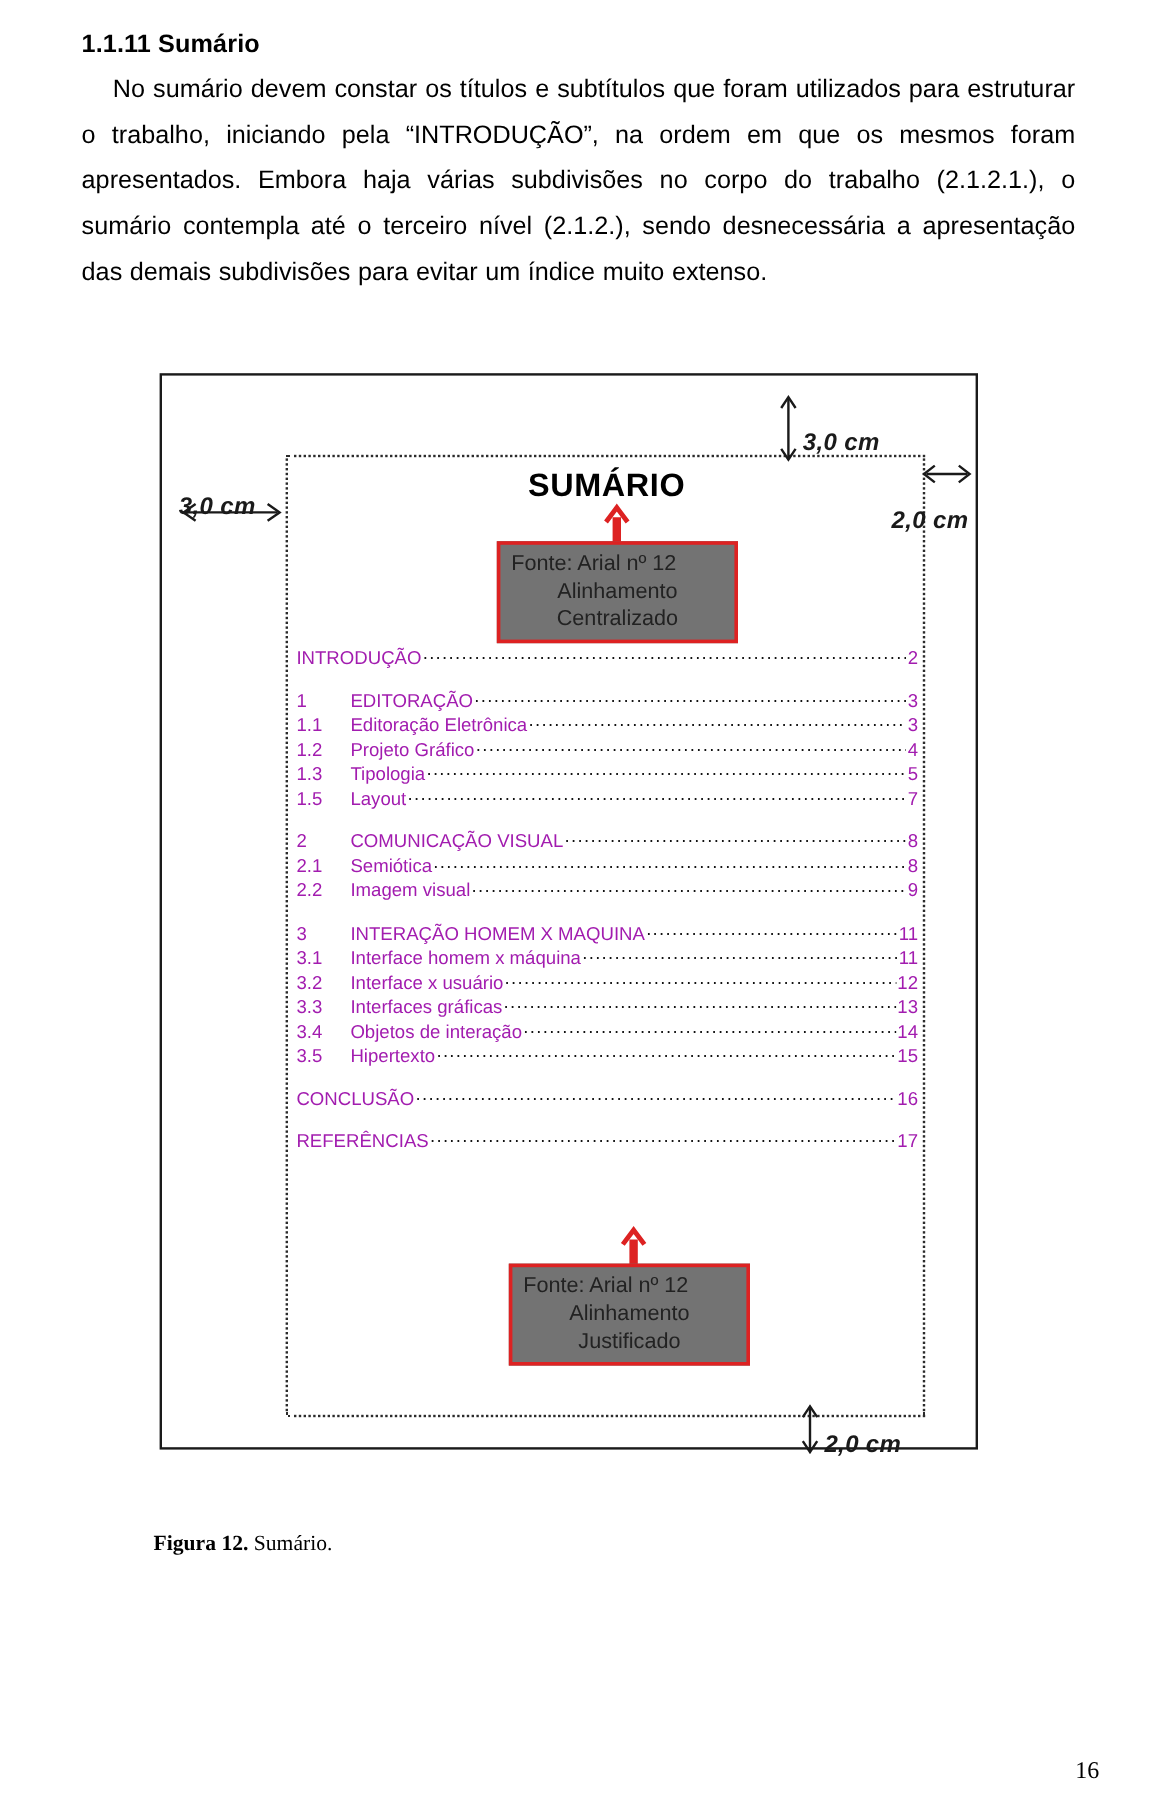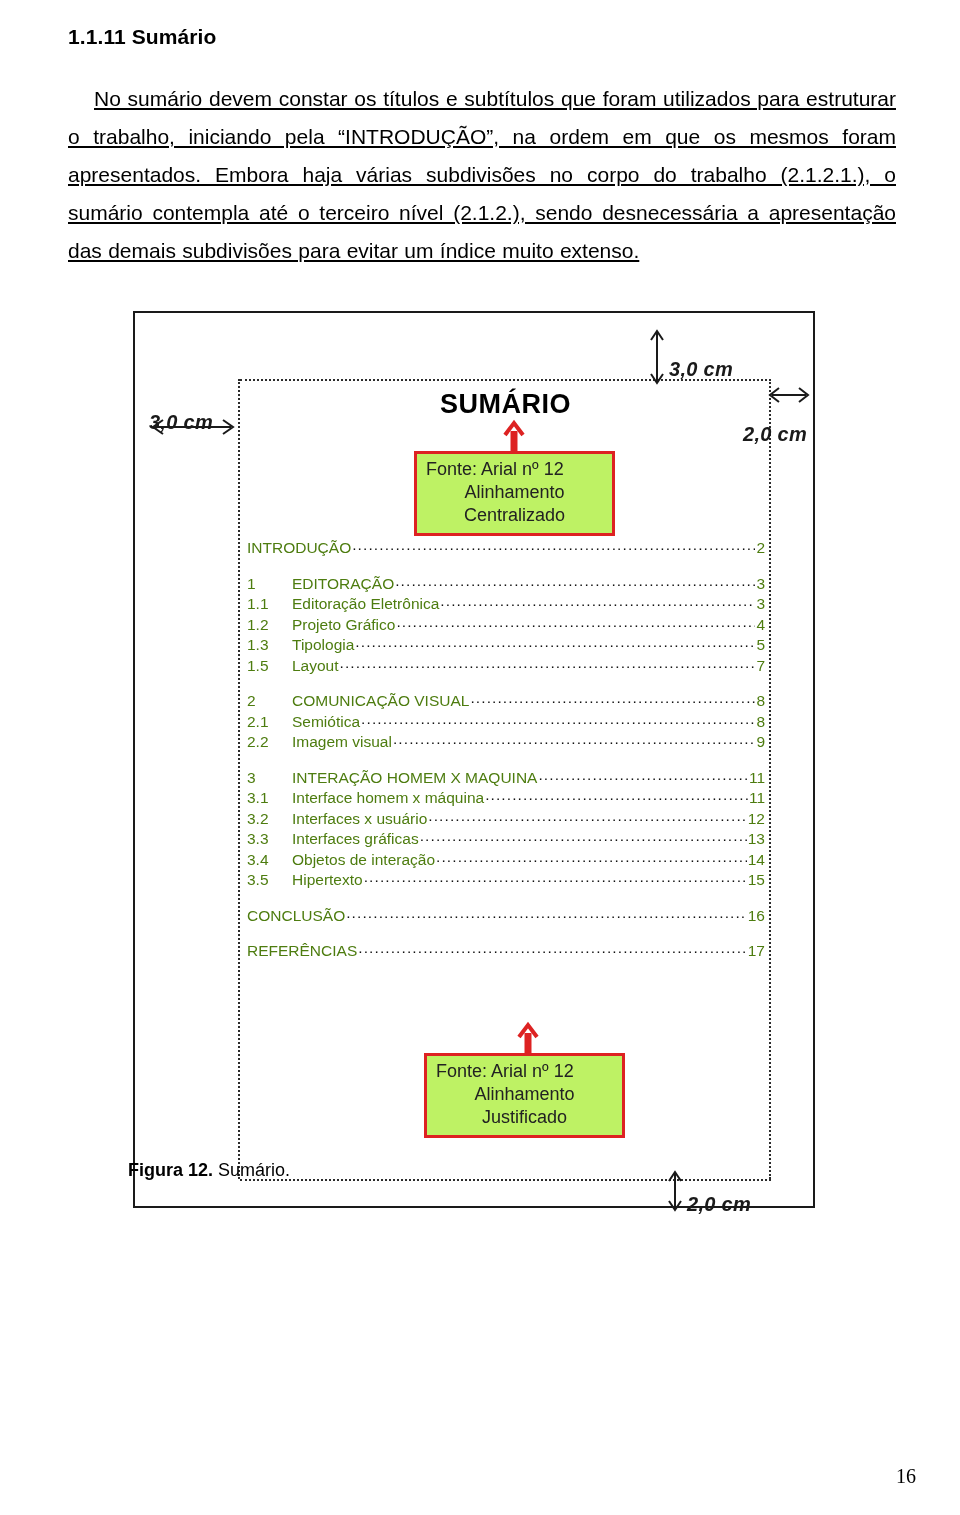--- a/index.html
+++ b/index.html
@@ -24,28 +24,27 @@
     font-size: 21px;
     font-weight: bold;
     letter-spacing: 0.1px;
     margin-top: 21px;
   }
 
   
   .body-text {
     position: absolute;
     left: 68px;
-    top: 80px;
+    top: 56px;
     width: 828px;
     font-size: 21px;
     line-height: 38px;
     text-align: justify;
     text-indent: 26px;
     word-spacing: 0.5px;
-    text-decoration: underline;
   }
 
   
   .figure {
     position: absolute;
     left: 133px;
     top: 311px;
     width: 682px;
     height: 897px;
     border: 2px solid #1a1a1a;
@@ -102,21 +101,21 @@
     text-align: center;
     font-size: 27px;
     font-weight: bold;
     letter-spacing: 0.5px;
   }
 
   
   .callout {
     position: absolute;
     border: 3px solid #dd2222;
-    background: #bef264;
+    background: #737373;
     box-sizing: border-box;
     text-align: center;
     font-size: 18px;
     line-height: 23px;
     color: #222222;
     padding: 4px 9px 6px 9px;
   }
   .callout .line1 { text-align: left; }
   .callout-top    { left: 279px; top: 138px; width: 201px; }
   .callout-bottom { left: 289px; top: 740px; width: 201px; }
@@ -125,21 +124,21 @@
   .ra-top    { left: 366px; top: 106px; }
   .ra-bottom { left: 380px; top: 708px; }
 
   
   .toc {
     position: absolute;
     left: 112px;
     top: 226px;
     width: 518px;
     font-size: 15.5px;
-    color: #4d7c0f;
+    color: #a21caf;
   }
   .toc-row {
     display: flex;
     align-items: baseline;
     height: 20.5px;
     white-space: nowrap;
   }
   .toc-gap { height: 15px; }
   .toc-num {
     width: 45px;
@@ -165,22 +164,23 @@
   }
   .toc-page {
     flex: none;
     text-align: right;
   }
 
   
   .caption {
     position: absolute;
     left: 128px;
-    top: 1160px;
+    top: 1276px;
     font-size: 18px;
+    font-family: Liberation Serif, serif;
   }
   .caption b { font-weight: bold; }
 
   
   .page-number {
     position: absolute;
     left: 896px;
     top: 1465px;
     font-family: "Liberation Serif", serif;
     font-size: 20px;
@@ -306,21 +306,21 @@
         <span class="toc-page">11</span>
       </div>
       <div class="toc-row">
         <span class="toc-num">3.1</span>
         <span class="toc-label">Interface homem x máquina</span>
         <span class="toc-leader"></span>
         <span class="toc-page">11</span>
       </div>
       <div class="toc-row">
         <span class="toc-num">3.2</span>
-        <span class="toc-label">Interfaces x usuário</span>
+        <span class="toc-label">Interface x usuário</span>
         <span class="toc-leader"></span>
         <span class="toc-page">12</span>
       </div>
       <div class="toc-row">
         <span class="toc-num">3.3</span>
         <span class="toc-label">Interfaces gráficas</span>
         <span class="toc-leader"></span>
         <span class="toc-page">13</span>
       </div>
       <div class="toc-row">

